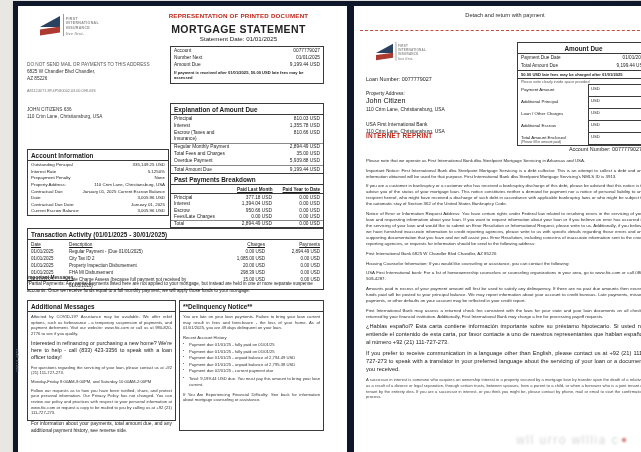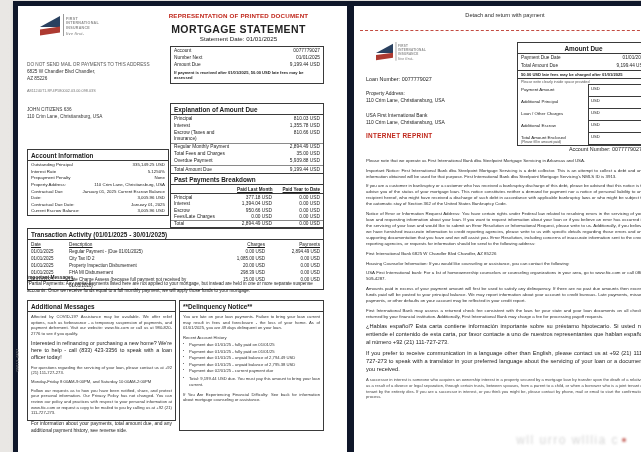--- a/index.html
+++ b/index.html
@@ -340,20 +340,21 @@
       <span>FIRST</span>
       <span>INTERNATIONAL</span>
       <span>INSURANCE</span>
       <span class="tagline">live first-</span>
     </div>
   </div>
 
   <div class="p2-left">
     <div class="loan-no">Loan Number: 0077779027</div>
     <div>Property Address:</div>
+    <div class="borrower">John Citizen</div>
     <div>110 Crim Lane, Christiansburg, USA</div>
     <div class="bank">USA First International Bank</div>
     <div>110 Crim Lane, Christiansburg, USA</div>
   </div>
 
   <div class="box" id="adb">
     <div class="adb-title">Amount Due</div>
     <div class="kvrow">
         <span class="k">Payment Due Date</span>
         <span class="v">01/01/2025</span>

